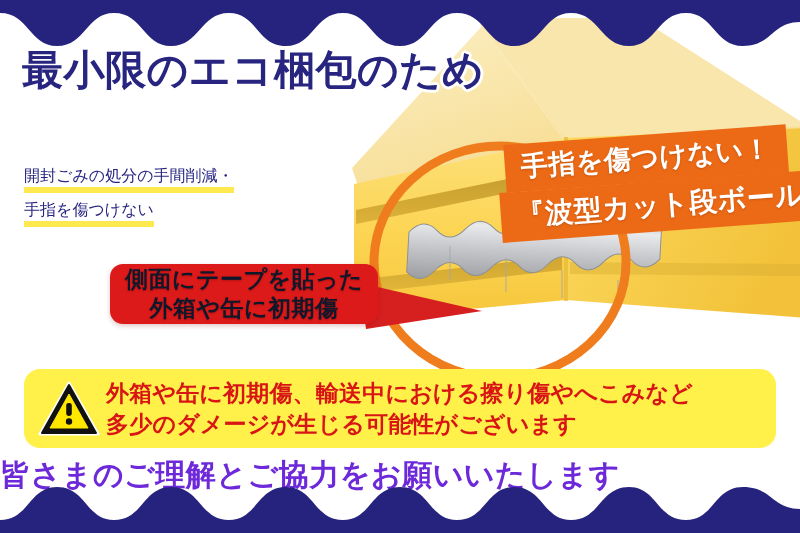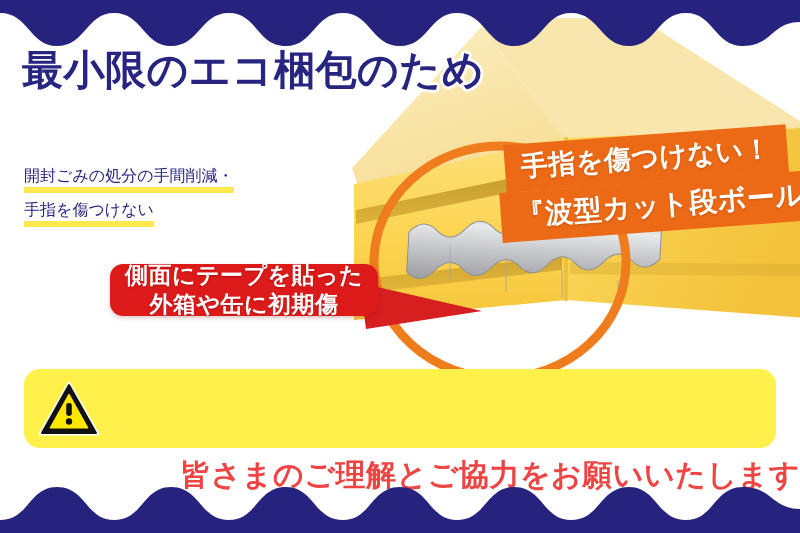--- a/index.html
+++ b/index.html
@@ -114,30 +114,30 @@
     transform-origin: left center;
     font-size: 28px;
   }
 
   
   #red-callout {
     position: absolute;
     left: 110px;
     top: 264px;
     width: 268px;
-    height: 52px;
+    height: 60px;
     z-index: 25;
     background: #dd1a1a;
     border-radius: 13px;
     box-shadow: 0 2px 5px rgba(120,0,0,.22);
     display: flex;
     flex-direction: column;
     align-items: center;
     justify-content: center;
-    color: #ffffff;
+    color: #0f172a;
     font-weight: bold;
     font-size: 23px;
     line-height: 1.28;
     letter-spacing: 0.5px;
     text-shadow: 0 1px 2px rgba(110,0,0,.4);
   }
   #red-callout .cl { display: block; white-space: nowrap; }
   #callout-tail {
     position: absolute;
     left: 360px;
@@ -174,23 +174,23 @@
     letter-spacing: 0.2px;
   }
   #warning-text .wl { display: block; white-space: nowrap; }
 
   
   #closing-line {
     position: absolute;
     left: 0;
     top: 455px;
     width: 800px;
-    text-align: right;
+    text-align: left;
     z-index: 30;
-    color: #ef4444;
+    color: #6d28d9;
     font-weight: bold;
     font-size: 30px;
     letter-spacing: 0.5px;
     white-space: nowrap;
   }
 </style>
 </head>
 <body>
 
 <div id="stage">
@@ -290,20 +290,24 @@
   </div>
 
   <div id="warning-box">
     <svg id="warning-icon" viewBox="0 0 62 58" xmlns="http://www.w3.org/2000/svg">
       <path d="M 31 3 L 60 54 L 2 54 Z" fill="#ffffff" stroke="#ffffff" stroke-width="3" stroke-linejoin="round"></path>
       <path d="M 31 5 L 58 53 L 4 53 Z" fill="#111111" stroke="#111111" stroke-width="2" stroke-linejoin="round"></path>
       <path d="M 31 14 L 50 48 L 12 48 Z" fill="#ffe800" stroke="#ffe800" stroke-width="1" stroke-linejoin="round"></path>
       <rect x="28.2" y="23" width="5.6" height="13" rx="2.4" fill="#111111"></rect>
       <circle cx="31" cy="41.5" r="3.2" fill="#111111"></circle>
     </svg>
+    <div id="warning-text">
+      <span class="wl">外箱や缶に初期傷、輸送中における擦り傷やへこみなど</span>
+      <span class="wl">多少のダメージが生じる可能性がございます</span>
+    </div>
   </div>
 
   <div id="closing-line">皆さまのご理解とご協力をお願いいたします</div>
 
   <svg class="wave top" viewBox="0 0 800 46" preserveAspectRatio="none" xmlns="http://www.w3.org/2000/svg">
     <path d="M 0 0 L 800 0 L 800 22
              C 772 22 772 46 743 46
              C 714 46 714 13 686 13
              C 657 13 657 46 629 46
              C 600 46 600 13 571 13

